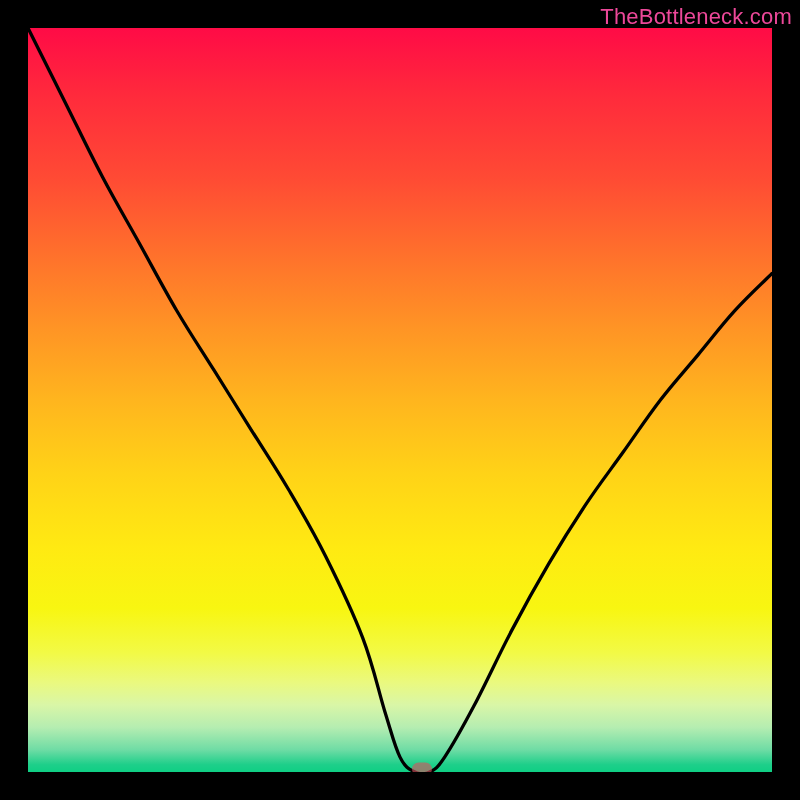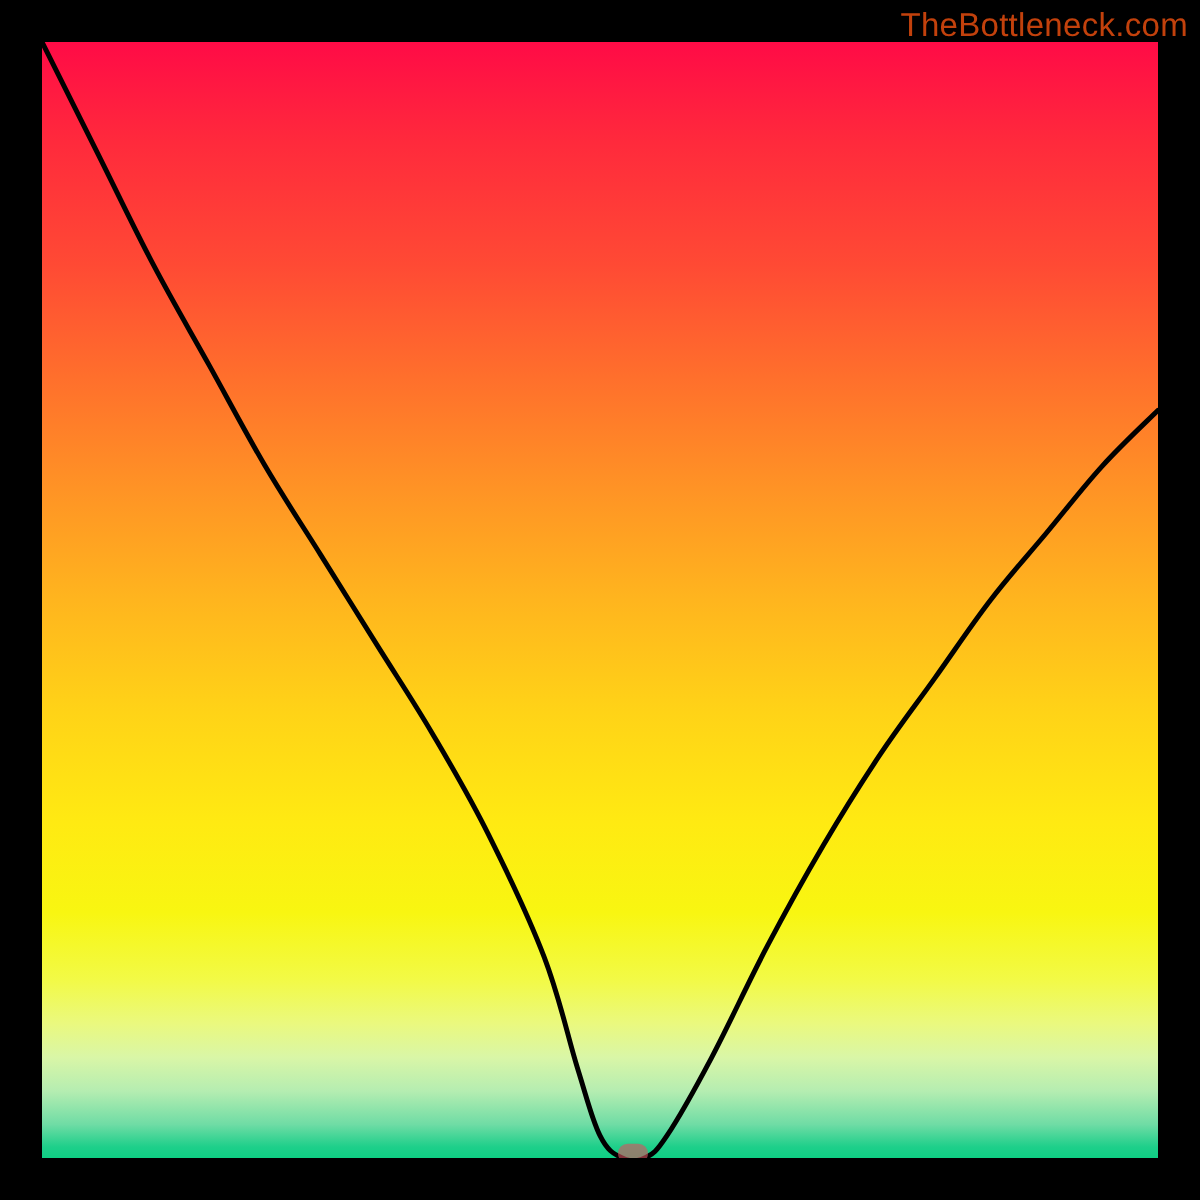--- a/index.html
+++ b/index.html
@@ -14,21 +14,21 @@
   .frame {
     position: relative;
     width: 800px;
     height: 800px;
     background: #000;
   }
   .watermark {
     position: absolute;
     top: 4px;
     right: 8px;
-    color: #c2410c;
+    color: #ec4899;
     font-size: 22px;
     font-weight: 400;
     letter-spacing: 0.2px;
     z-index: 5;
   }
   .plot {
     position: absolute;
     left: 28px;
     top: 28px;
     width: 744px;

